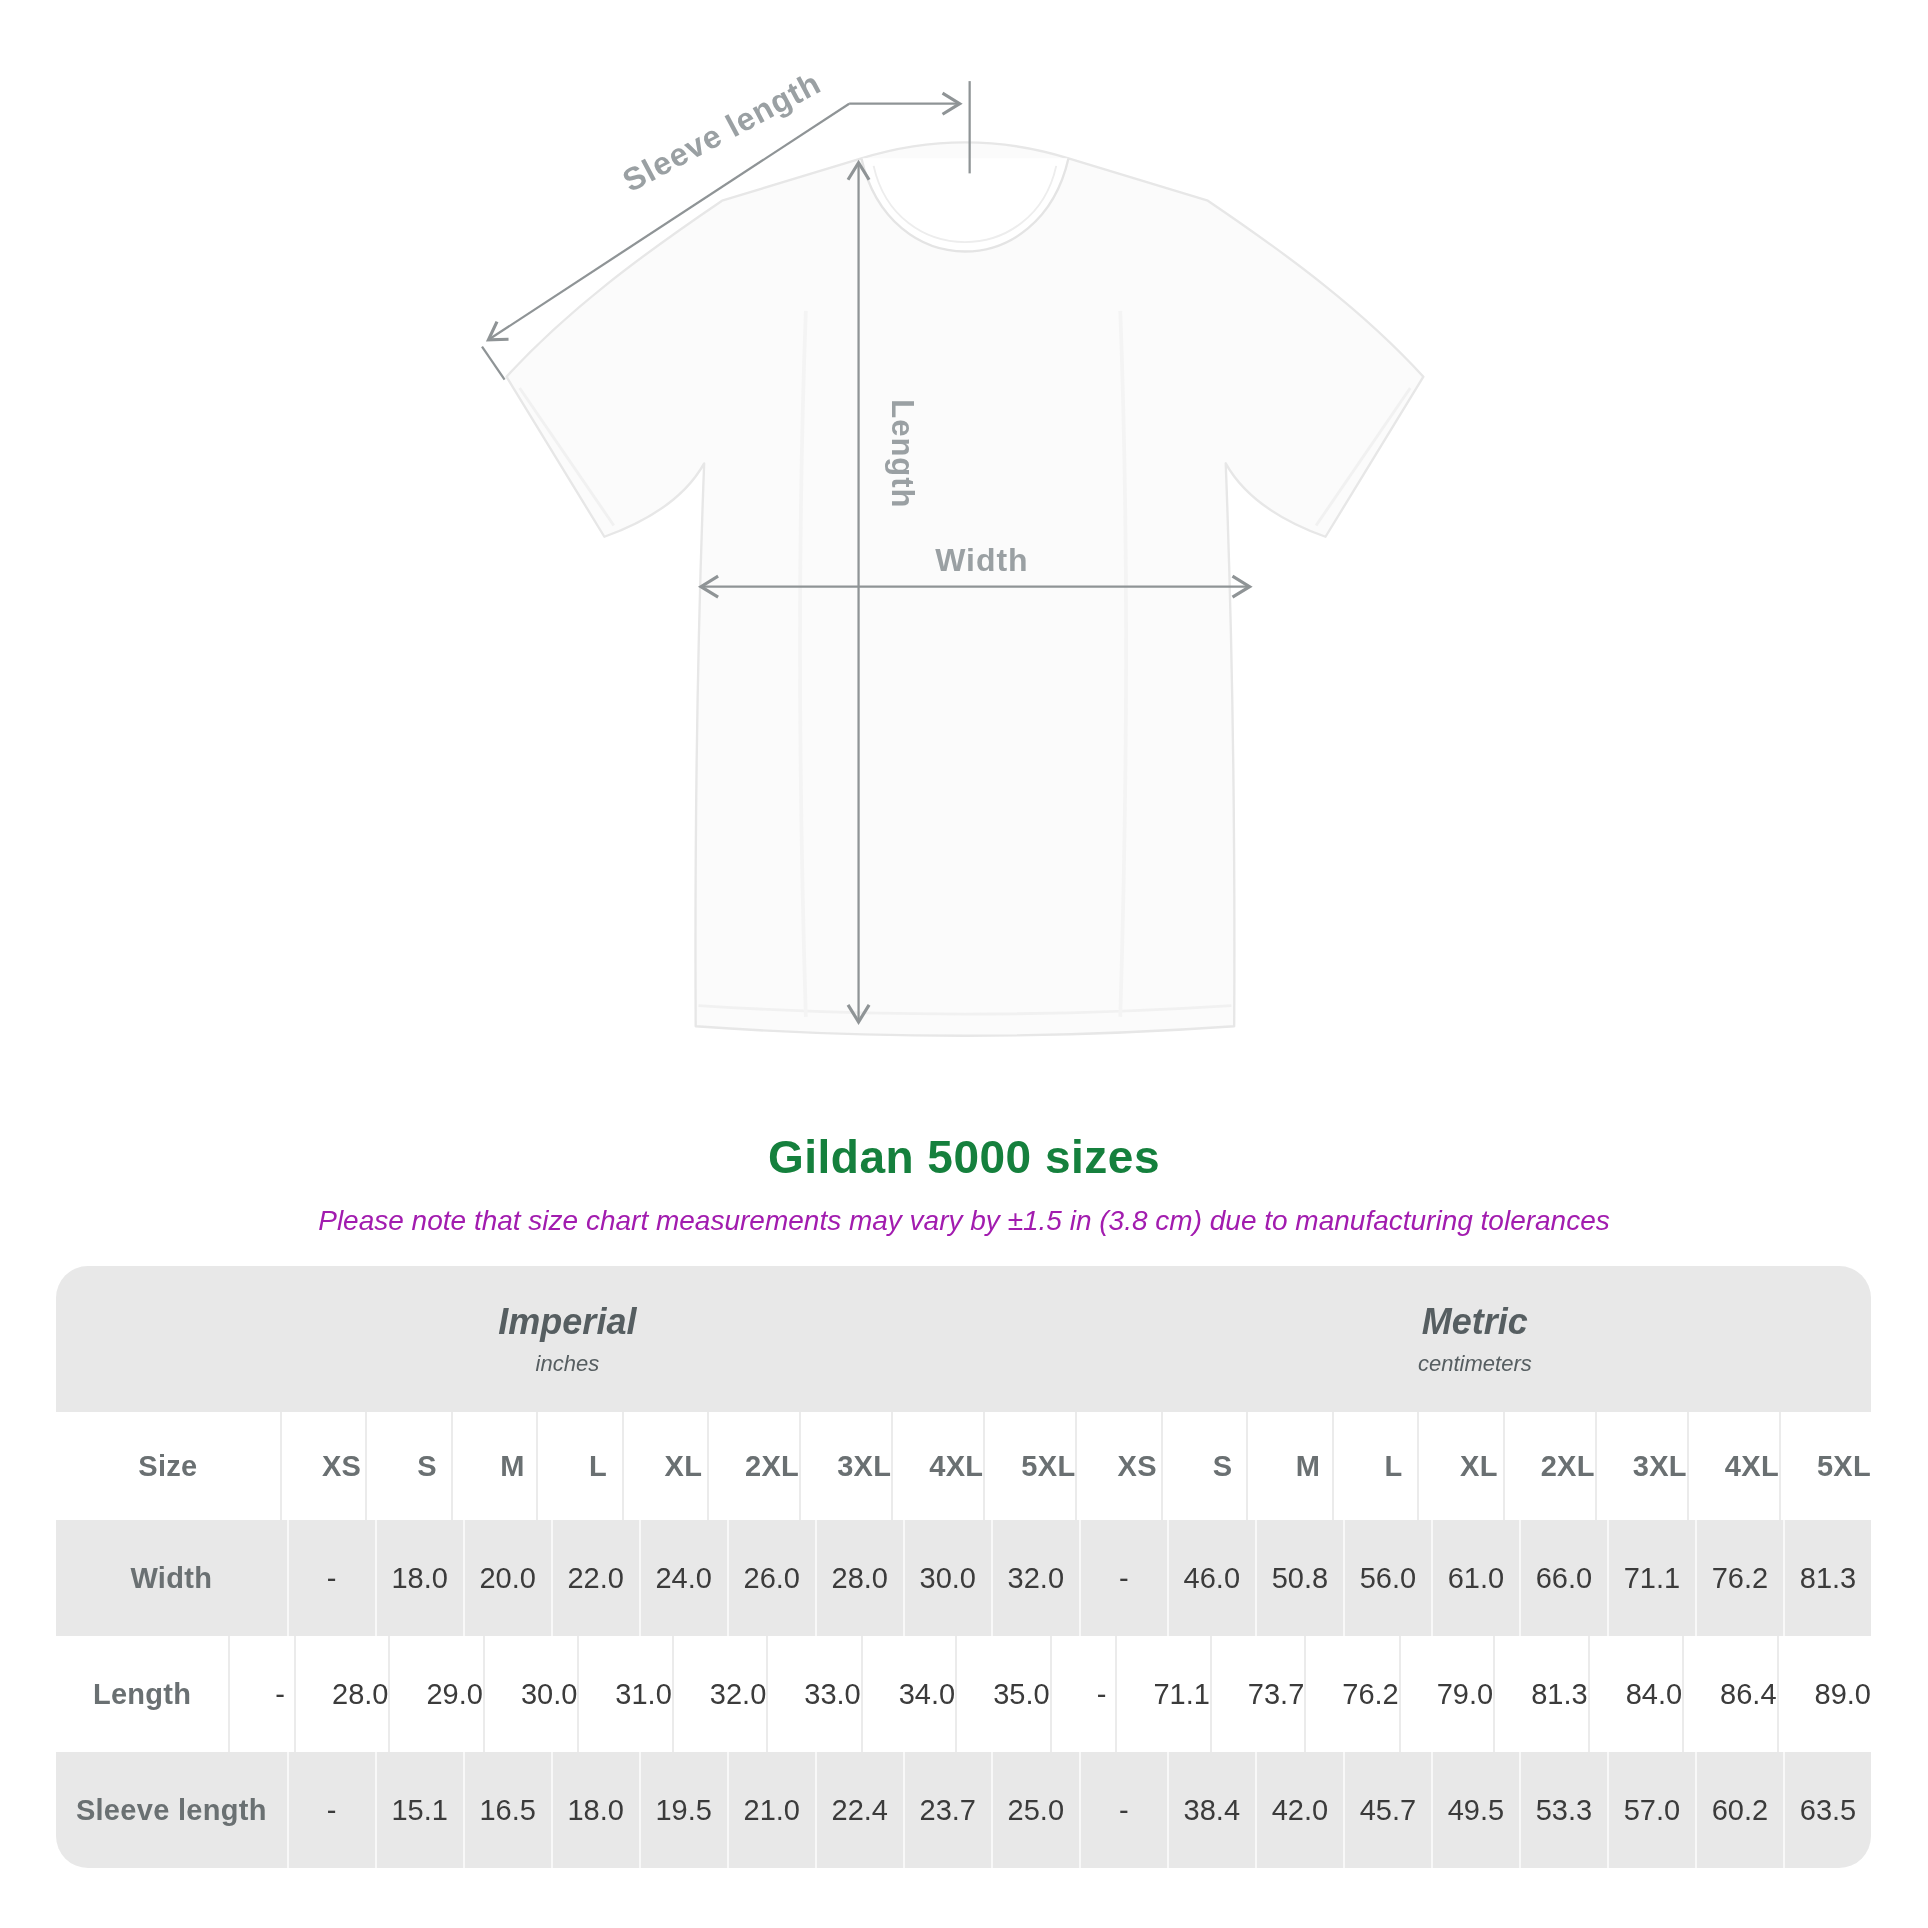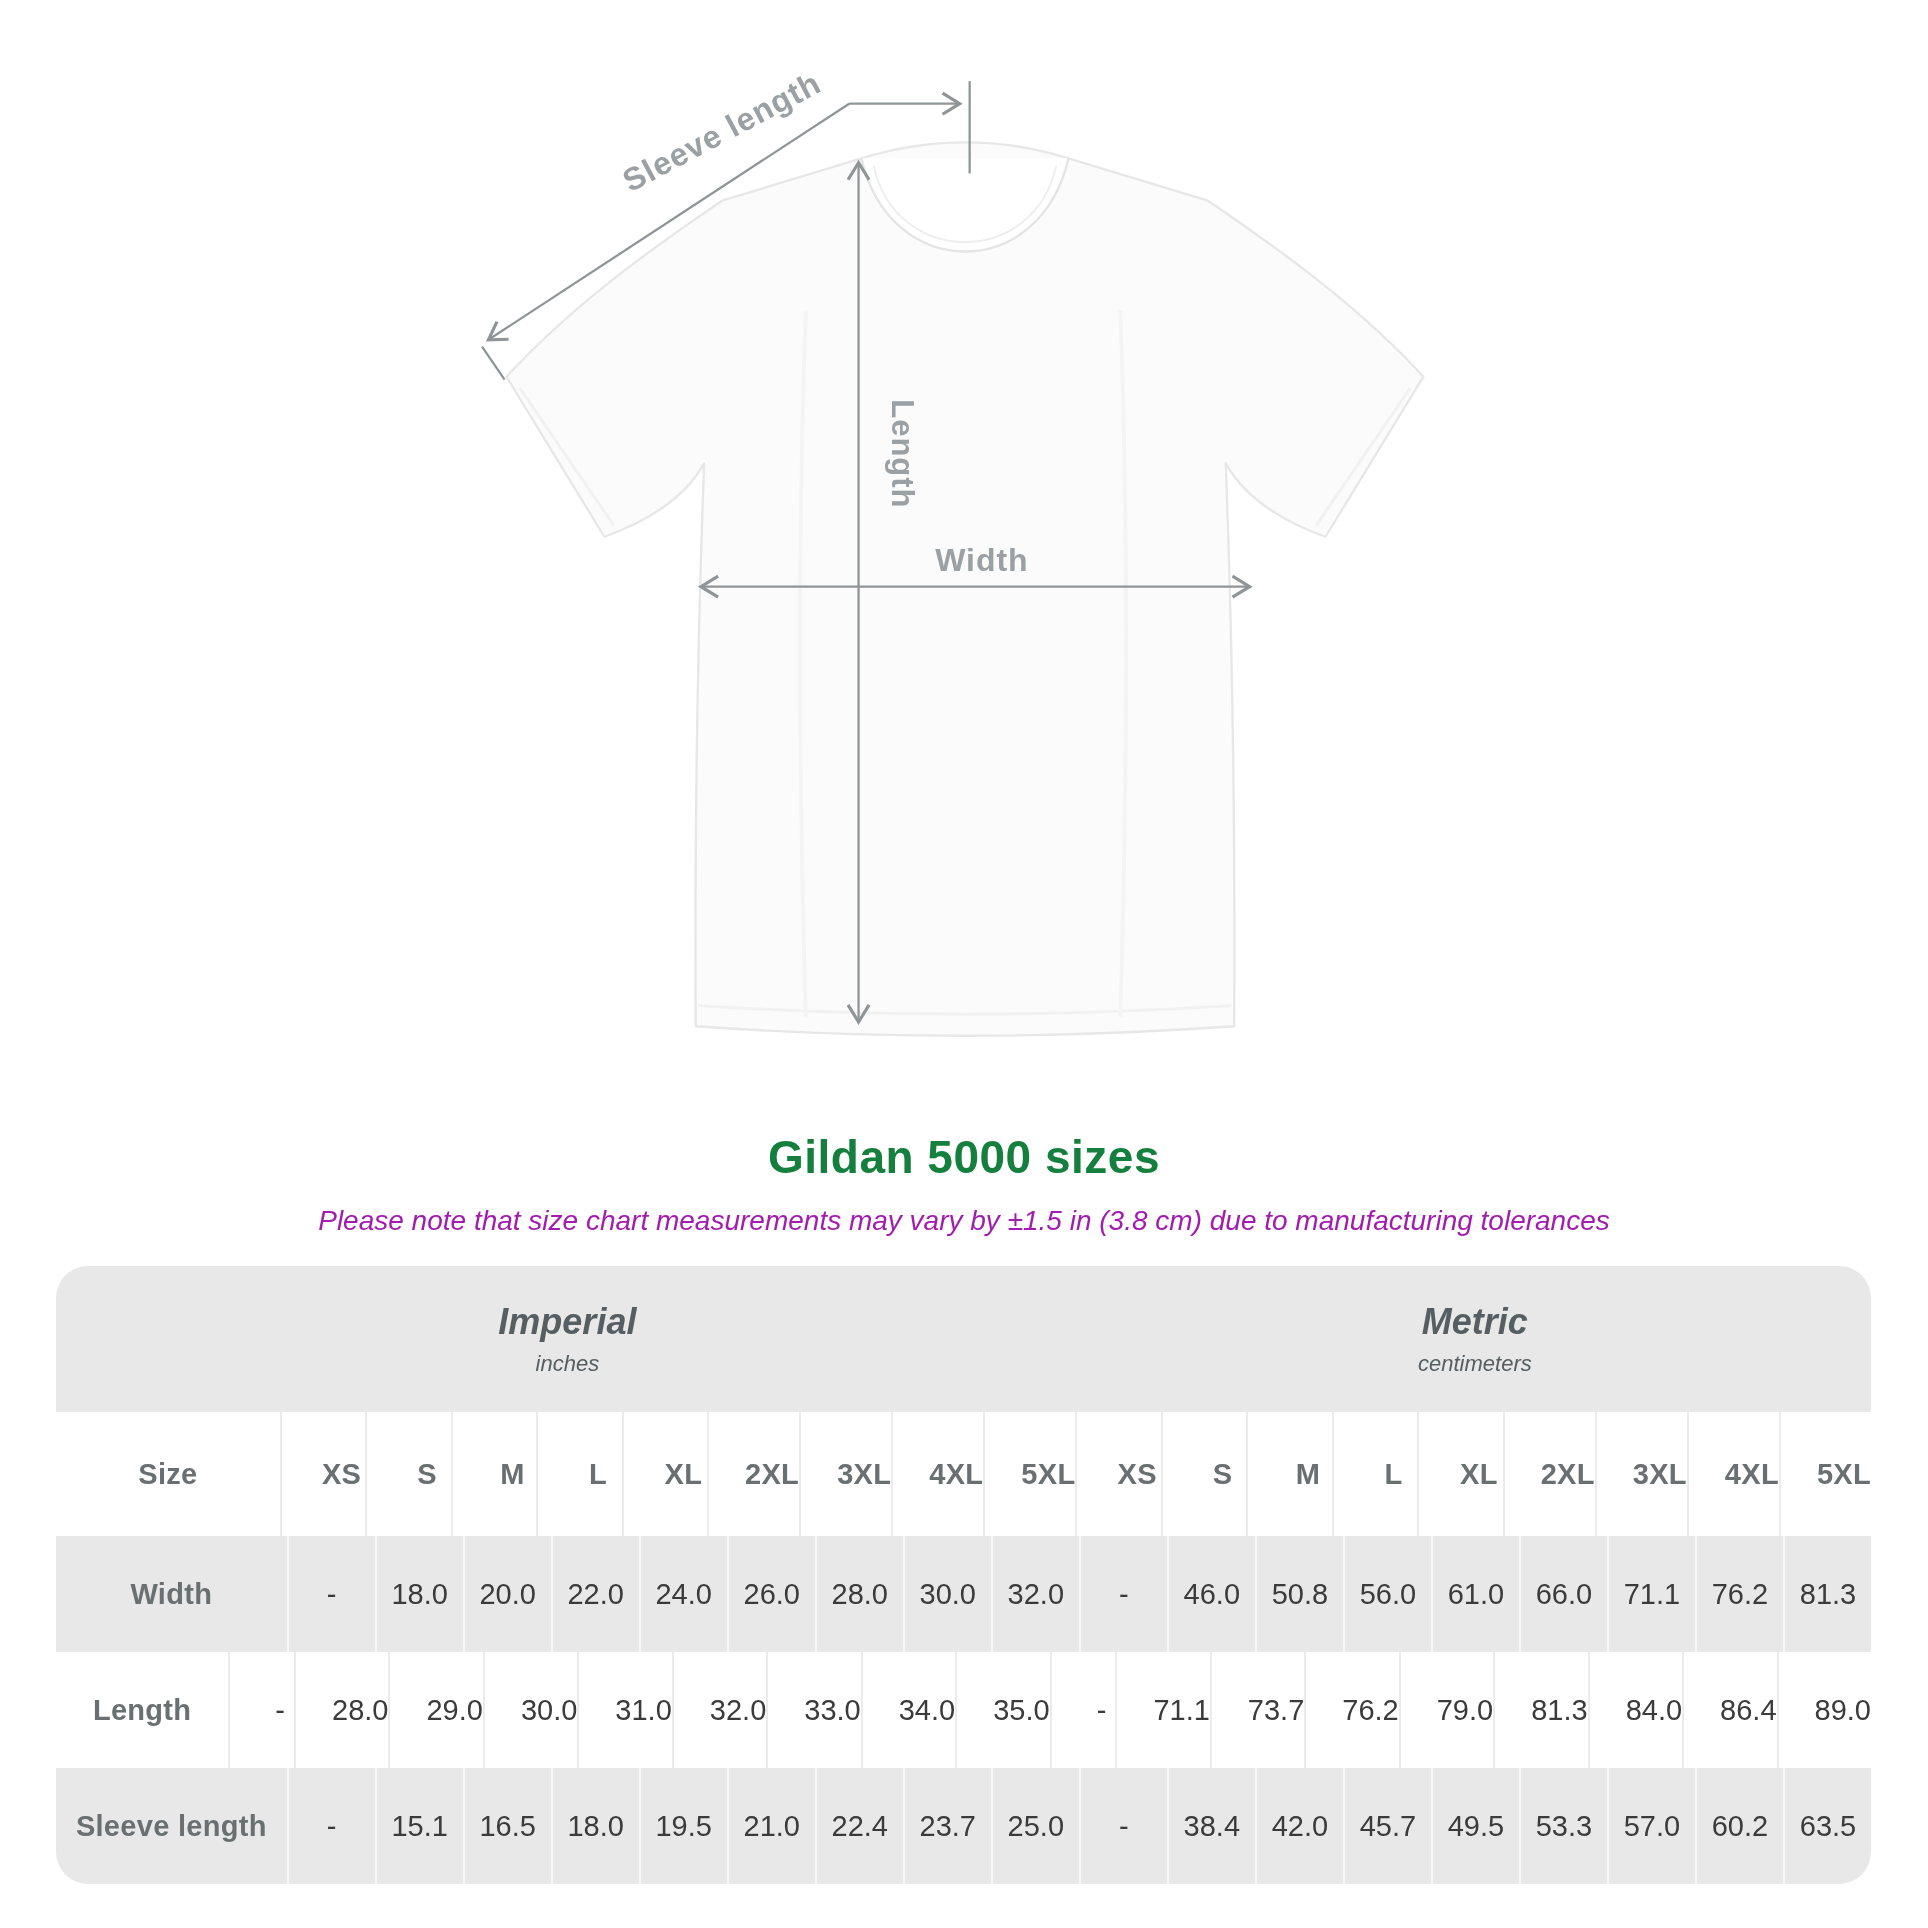--- a/index.html
+++ b/index.html
@@ -26,21 +26,21 @@
   .grp.metric{width:43.65%;}
   .grp .g-title{font-size:36px;font-weight:bold;font-style:italic;color:#565e61;}
   .grp .g-sub{font-size:22px;font-style:italic;color:#565e61;}
   .t-row{display:grid;grid-template-columns:2.62fr repeat(18,1fr);}
   .t-row > div{display:flex;align-items:center;justify-content:center;}
   .t-row.white{background:#ffffff;}
   .t-row.gray{background:#e8e8e8;}
   .t-row.white > div + div{border-left:2.8px solid #ebebeb;padding-left:36px;}
   .t-row.gray  > div + div{border-left:2.8px solid #f8f8f8;}
   .t-row > div.sep{border-left-width:8.5px;}
-  .row-sizes{height:124px;}
+  .row-sizes{height:108px;}
   .row-data{height:116px;}
   .lbl{font-size:29px;font-weight:bold;color:#6a7072;letter-spacing:0.3px;}
   .val{font-size:29px;color:#3b3b3b;}
 </style>
 </head>
 <body>
 
 <div class="figure">
   <svg width="1928" height="1130" viewBox="0 0 2048 1200" xmlns="http://www.w3.org/2000/svg">
     <defs>

